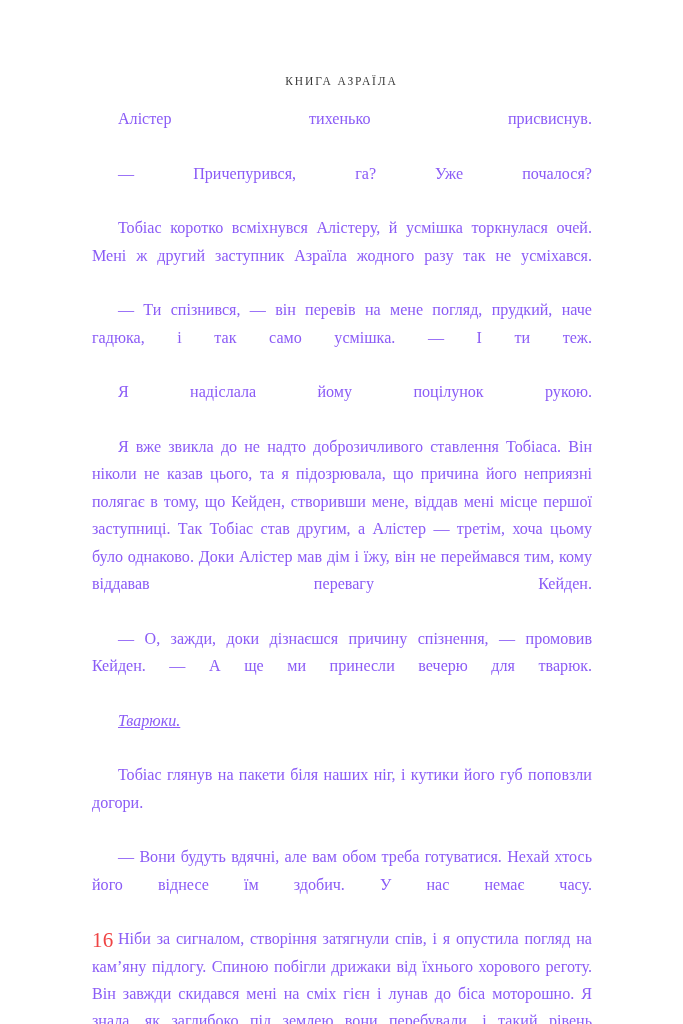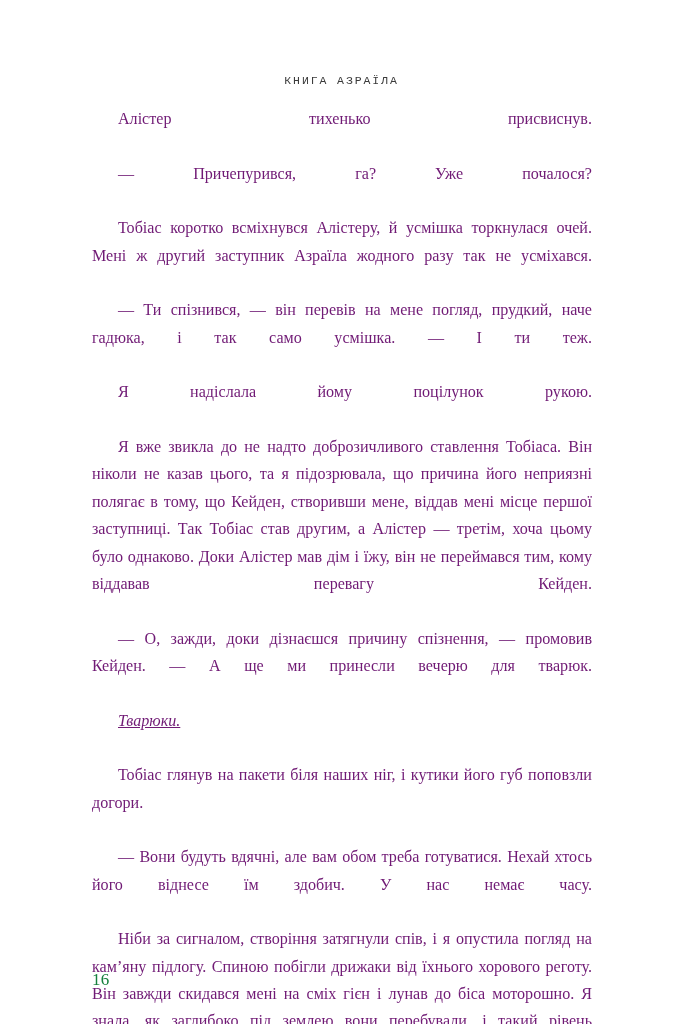--- a/index.html
+++ b/index.html
@@ -21,21 +21,21 @@
     box-sizing: border-box;
   }
 
   
   .running-header {
     position: absolute;
     top: 74px;
     left: 0;
     width: 683px;
     text-align: center;
-    font-family: Liberation Mono, monospace;
+    font-family: Liberation Serif, serif;
     font-size: 11.5px;
     line-height: 14px;
     letter-spacing: 1.9px;
     color: #3a3a3a;
     font-variant: small-caps;
     text-transform: uppercase;
     white-space: nowrap;
   }
 
   
@@ -46,21 +46,21 @@
     width: 500px;
   }
 
   .para {
     margin: 0;
     font-size: 16.1px;
     line-height: 27.35px;
     text-align: justify;
     text-justify: inter-word;
     text-indent: 26px;
-    color: #701a75;
+    color: #8b5cf6;
     hyphens: manual;
     -webkit-hyphens: manual;
     word-spacing: 0.1px;
   }
 
   .para.italic {
     font-style: italic;
     text-decoration: underline;
   }
 
@@ -68,24 +68,24 @@
   .para::after {
     content: "";
     display: inline-block;
     width: 100%;
   }
 
   
   .folio {
     position: absolute;
     left: 92px;
-    top: 971px;
-    font-size: 17px;
+    top: 931px;
+    font-size: 21px;
     line-height: 18px;
-    color: #15803d;
+    color: #ef4444;
     letter-spacing: 0.3px;
   }
 </style>
 </head>
 <body>
 
 <div class="page">
 
   <div class="running-header">Книга Азраїла</div>
 

